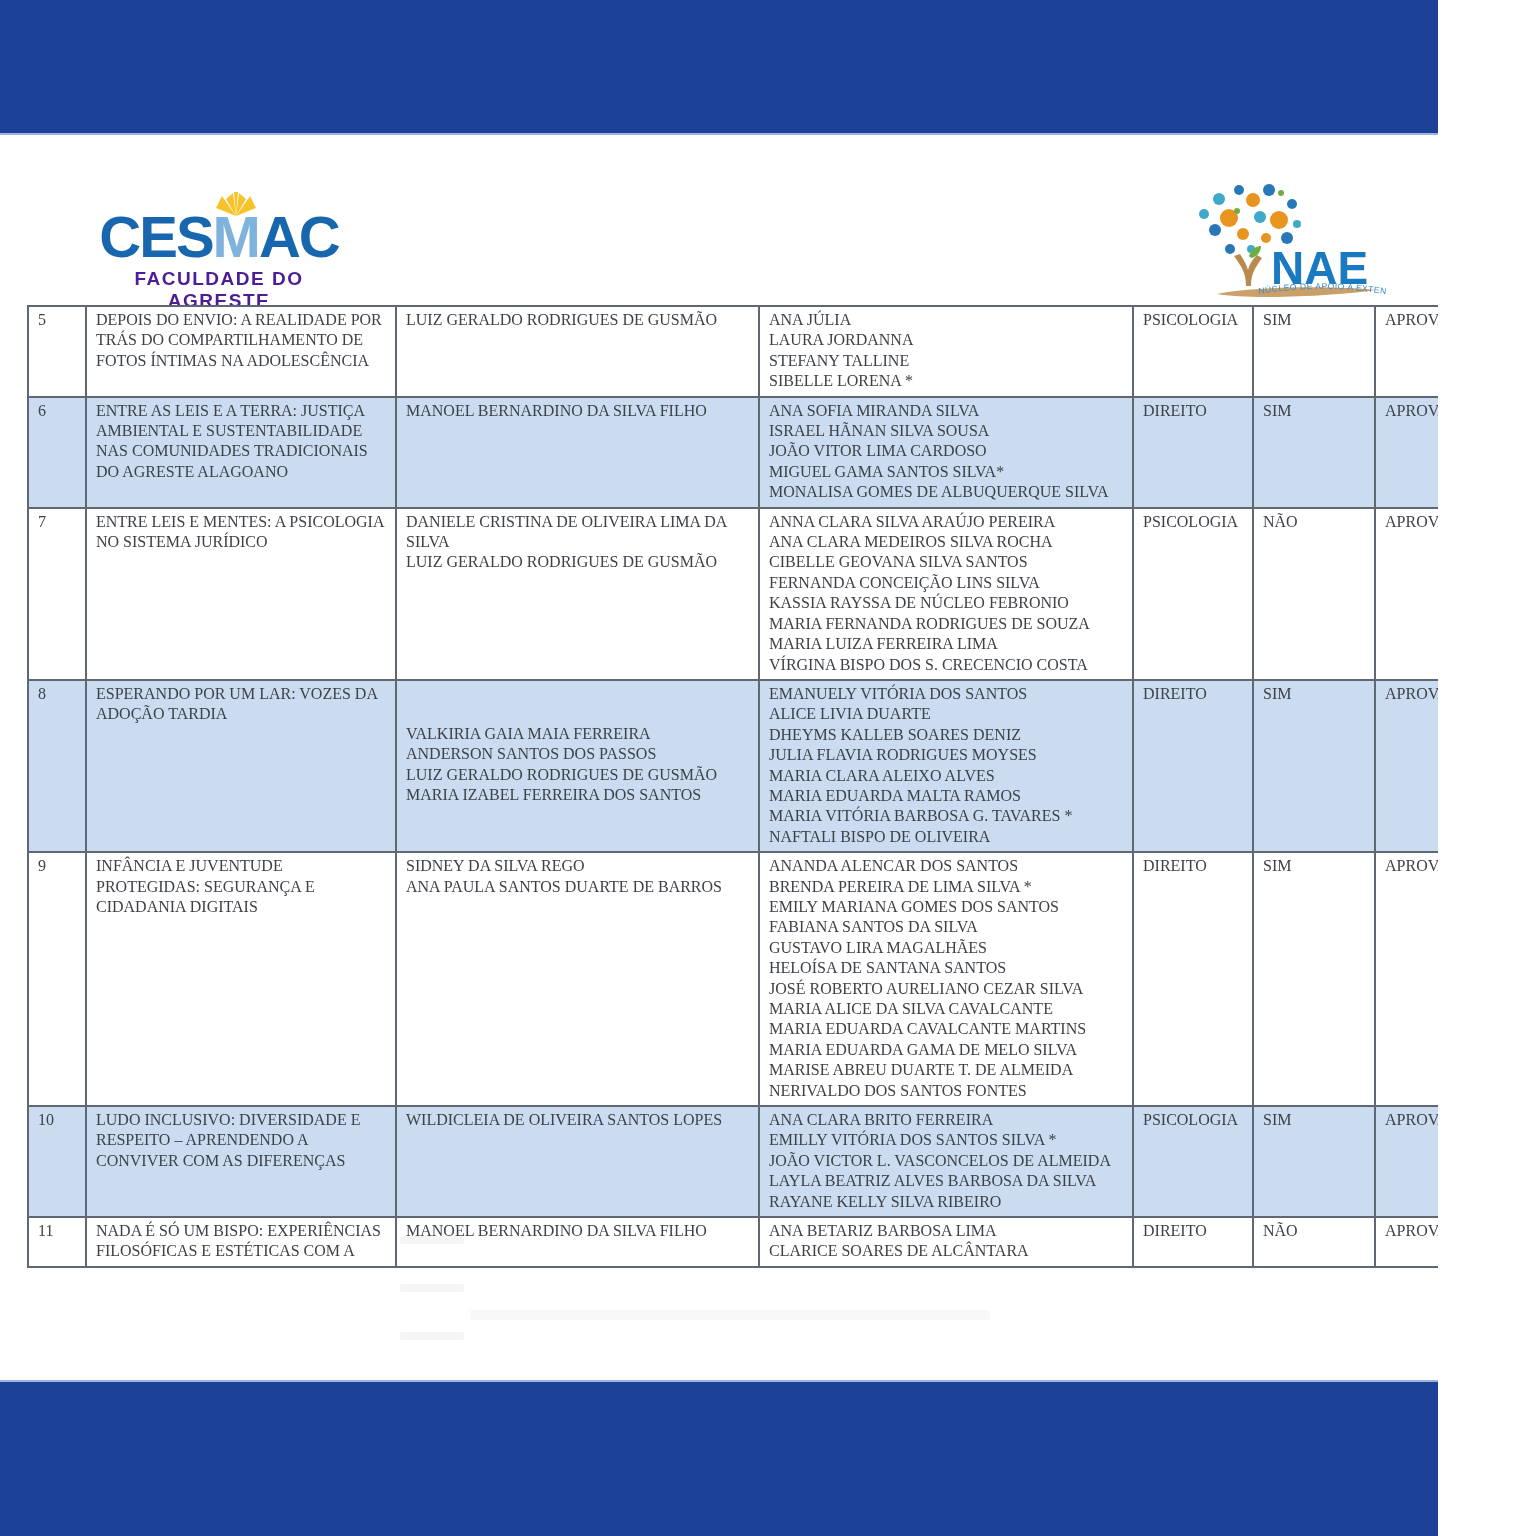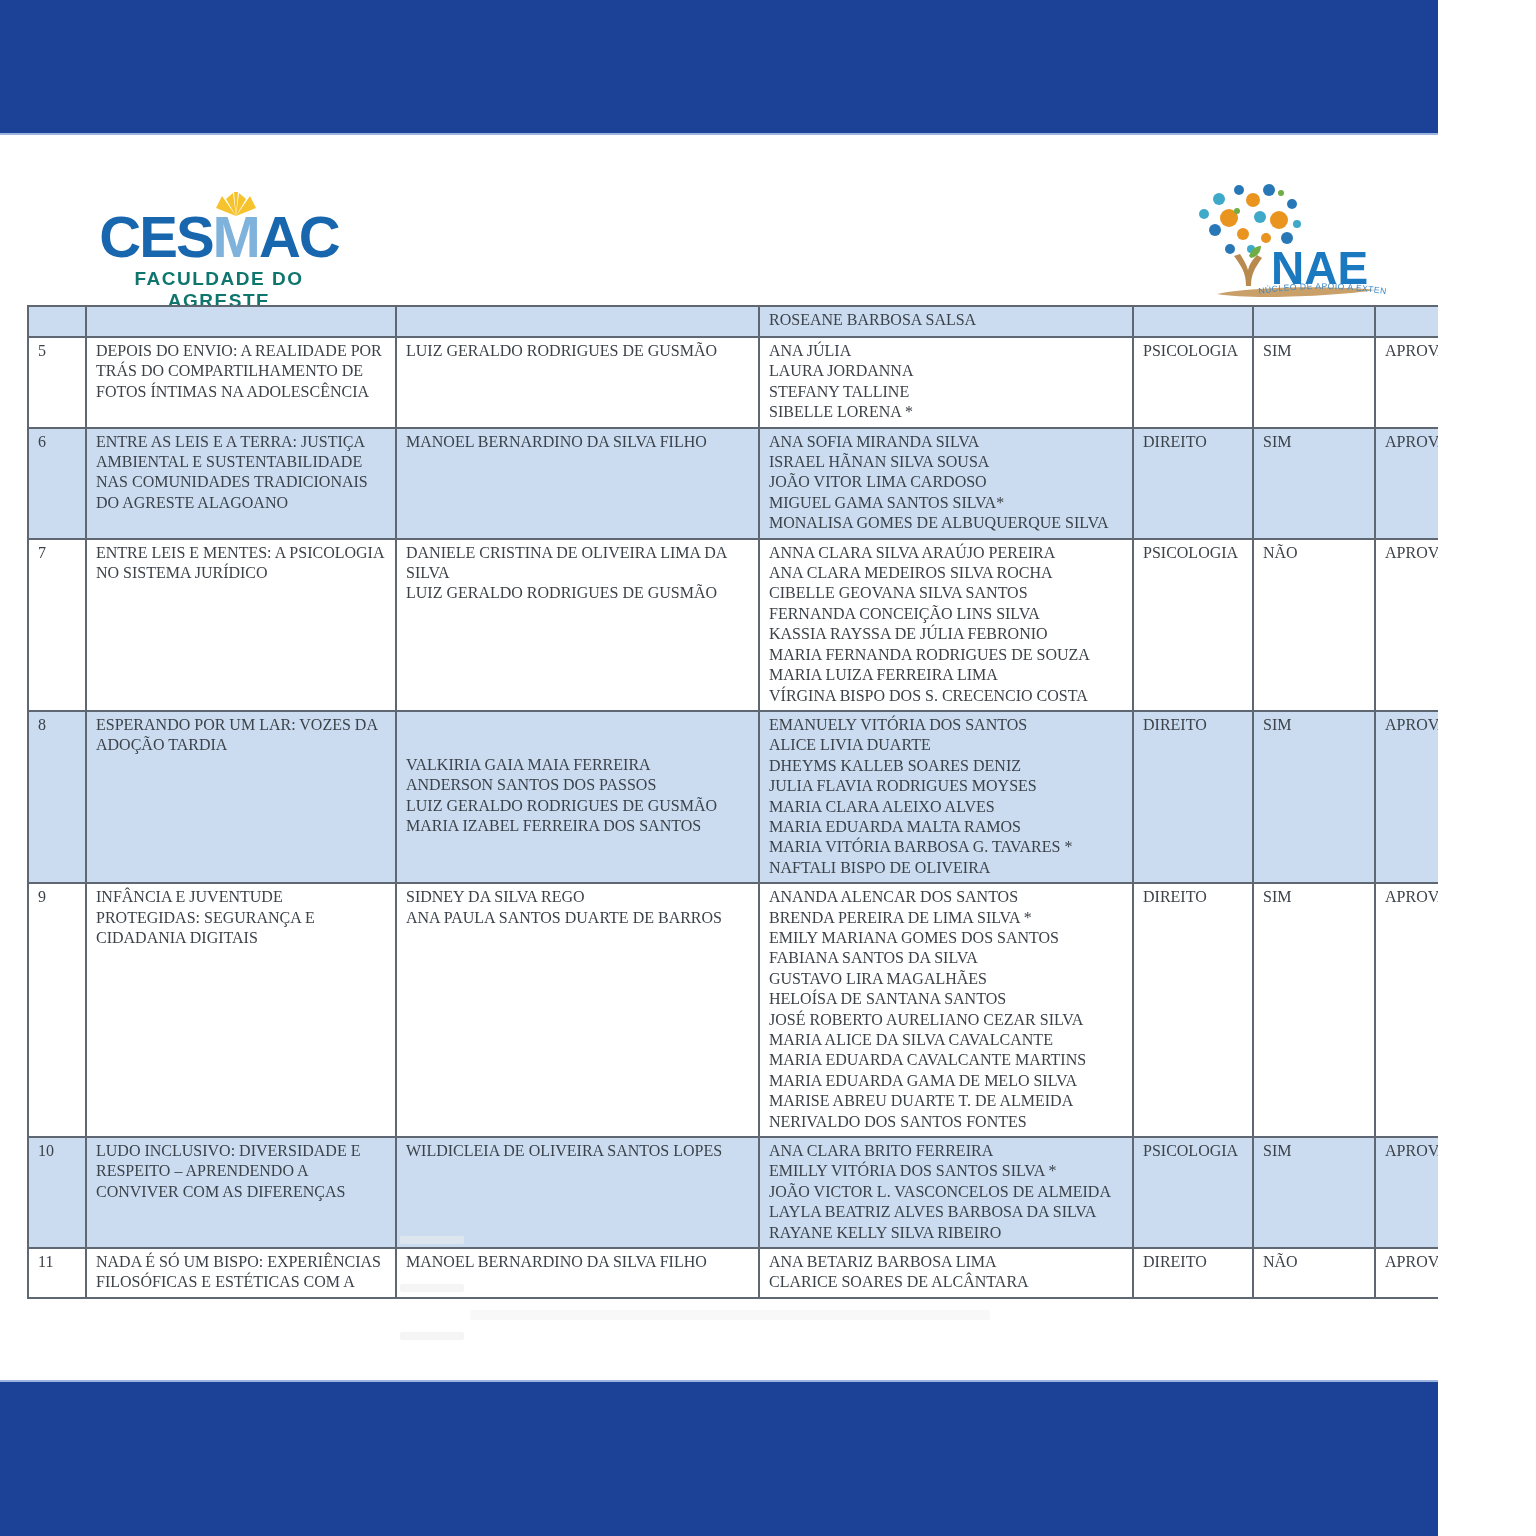--- a/index.html
+++ b/index.html
@@ -9,21 +9,21 @@
   .bar.top{top:0;height:133px;border-bottom:2px solid #9db4e0;}
   .bar.bottom{top:1380px;height:156px;border-top:2px solid #9db4e0;}
 
   
   .cesmac{position:absolute;left:84px;top:208px;width:270px;text-align:center;
           font-family:"Liberation Sans",sans-serif;}
   .cesmac .word{display:flex;align-items:flex-end;justify-content:center;
                 font-weight:bold;font-size:58px;line-height:58px;color:#1766ae;letter-spacing:-2px;}
   .cesmac .mwrap{position:relative;color:#7fb3dc;}
   .cesmac .fan{position:absolute;left:50%;top:-16px;transform:translateX(-50%);}
-  .cesmac .sub{margin-top:2px;font-weight:bold;font-size:19px;letter-spacing:1.5px;color:#0f766e;}
+  .cesmac .sub{margin-top:2px;font-weight:bold;font-size:19px;letter-spacing:1.5px;color:#4c1d95;}
 
   
   .nae{position:absolute;left:1189px;top:178px;width:210px;height:132px;}
 
   
   table.projects{position:absolute;left:27px;top:305px;width:1469px;table-layout:fixed;
                  border-collapse:collapse;font-size:16px;}
   table.projects td{border:2px solid #5f6872;vertical-align:top;padding:3px 8px 4px 9px;
                     line-height:20.4px;overflow:hidden;}
   tr.shaded td{background:#cbdcf0;}
@@ -104,31 +104,20 @@
     <colgroup>
       <col style="width:58px">
         <col style="width:310px">
         <col style="width:363px">
       <col style="width:374px">
         <col style="width:120px">
         <col style="width:122px">
         <col style="width:122px">
     </colgroup>
     <tbody>
-      <tr class="carryover shaded">
-        <td class="c-num"></td>
-        <td class="c-title"></td>
-        <td class="c-adv"></td>
-        <td class="c-stu">
-          <div class="line">ROSEANE BARBOSA SALSA</div>
-        </td>
-        <td class="c-course"></td>
-        <td class="c-flag"></td>
-        <td class="c-status"></td>
-      </tr>
     <tr>
       <td class="c-num">5</td>
       <td class="c-title">DEPOIS DO ENVIO: A REALIDADE POR TRÁS DO COMPARTILHAMENTO DE FOTOS ÍNTIMAS NA ADOLESCÊNCIA</td>
       <td class="c-adv">
             <div class="line" style="white-space: normal;">LUIZ GERALDO RODRIGUES DE GUSMÃO</div>
           </td>
       <td class="c-stu">
             <div class="line">ANA JÚLIA</div>
             <div class="line">LAURA JORDANNA</div>
             <div class="line">STEFANY TALLINE</div>
@@ -160,21 +149,21 @@
       <td class="c-title">ENTRE LEIS E MENTES: A PSICOLOGIA NO SISTEMA JURÍDICO</td>
       <td class="c-adv">
             <div class="line" style="white-space: normal;">DANIELE CRISTINA DE OLIVEIRA LIMA DA SILVA</div>
             <div class="line" style="white-space: normal;">LUIZ GERALDO RODRIGUES DE GUSMÃO</div>
           </td>
       <td class="c-stu">
             <div class="line">ANNA CLARA SILVA ARAÚJO PEREIRA</div>
             <div class="line">ANA CLARA MEDEIROS SILVA ROCHA</div>
             <div class="line">CIBELLE GEOVANA SILVA SANTOS</div>
             <div class="line">FERNANDA CONCEIÇÃO LINS SILVA</div>
-            <div class="line">KASSIA RAYSSA DE JÚLIA FEBRONIO</div>
+            <div class="line">KASSIA RAYSSA DE NÚCLEO FEBRONIO</div>
             <div class="line">MARIA FERNANDA RODRIGUES DE SOUZA</div>
             <div class="line">MARIA LUIZA FERREIRA LIMA</div>
             <div class="line">VÍRGINA BISPO DOS S. CRECENCIO COSTA</div>
           </td>
       <td class="c-course">PSICOLOGIA</td>
       <td class="c-flag">NÃO</td>
       <td class="c-status">APROVADO</td>
     </tr>
         <tr class="shaded">
       <td class="c-num">8</td>

